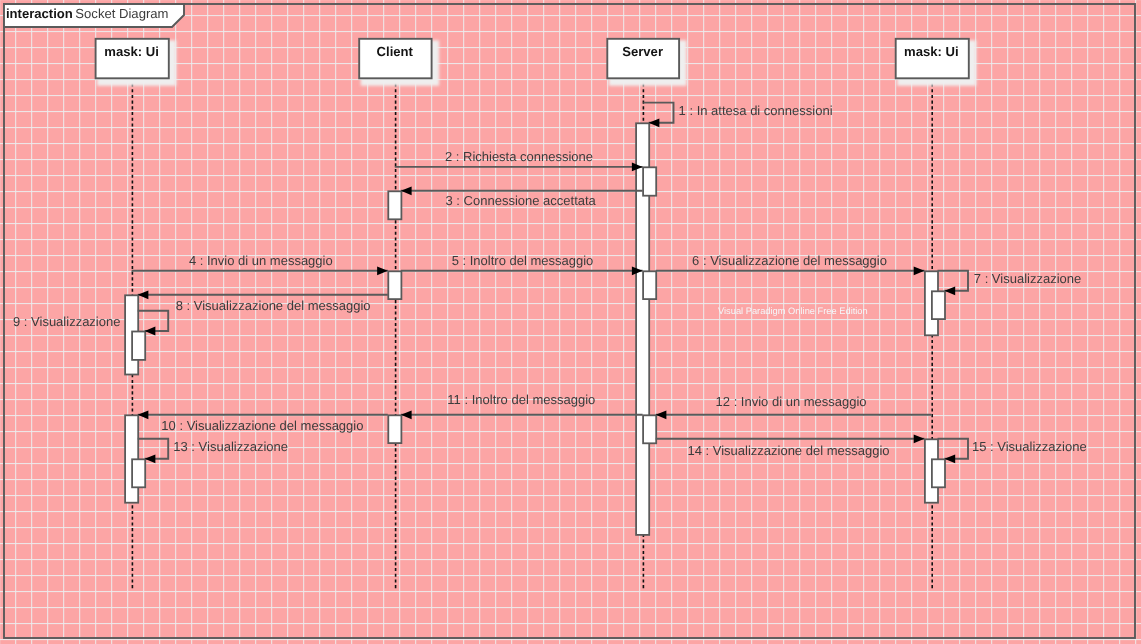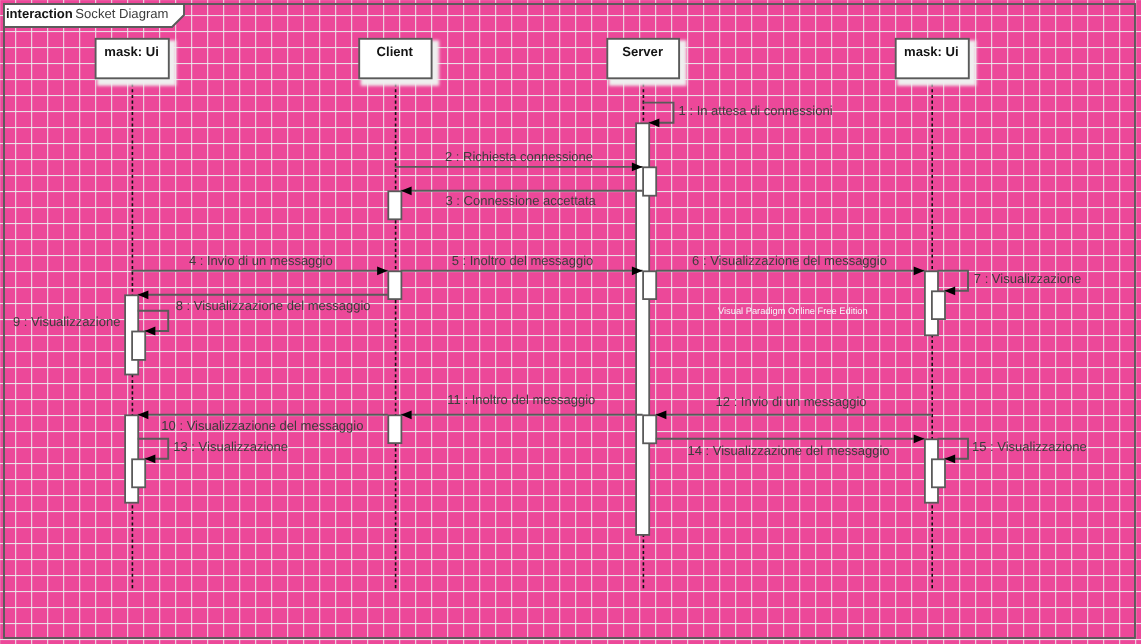--- a/index.html
+++ b/index.html
@@ -1,21 +1,21 @@
 <!DOCTYPE html>
 <html><head>
 <meta charset="utf-8">
 <title>Socket Diagram</title>
 <style>
   html,body{margin:0;padding:0;background:#ffffff;}
   body{width:1141px;height:644px;overflow:hidden;
        font-family:"Liberation Sans", sans-serif;
        -webkit-font-smoothing:antialiased;
        text-rendering:geometricPrecision;}
-  #canvas{position:relative;width:1141px;height:644px;background:#ec4899;}
+  #canvas{position:relative;width:1141px;height:644px;background:#fca5a5;}
   #grid{position:absolute;left:0;top:0;width:1141px;height:644px;
         background-image:
           linear-gradient(to right, #ececed 1px, transparent 1px),
           linear-gradient(to bottom, #ececed 1px, transparent 1px);
         background-size:16px 16px;
         background-position:15.2px 15.1px;}
   #diag{position:absolute;left:0;top:0;}
   text,tspan{-webkit-font-smoothing:antialiased;}
   #diag{transform:translateZ(0);}
   .lbl{font-size:13px;fill:#3c3c3c;font-family:"Liberation Sans", sans-serif;}

